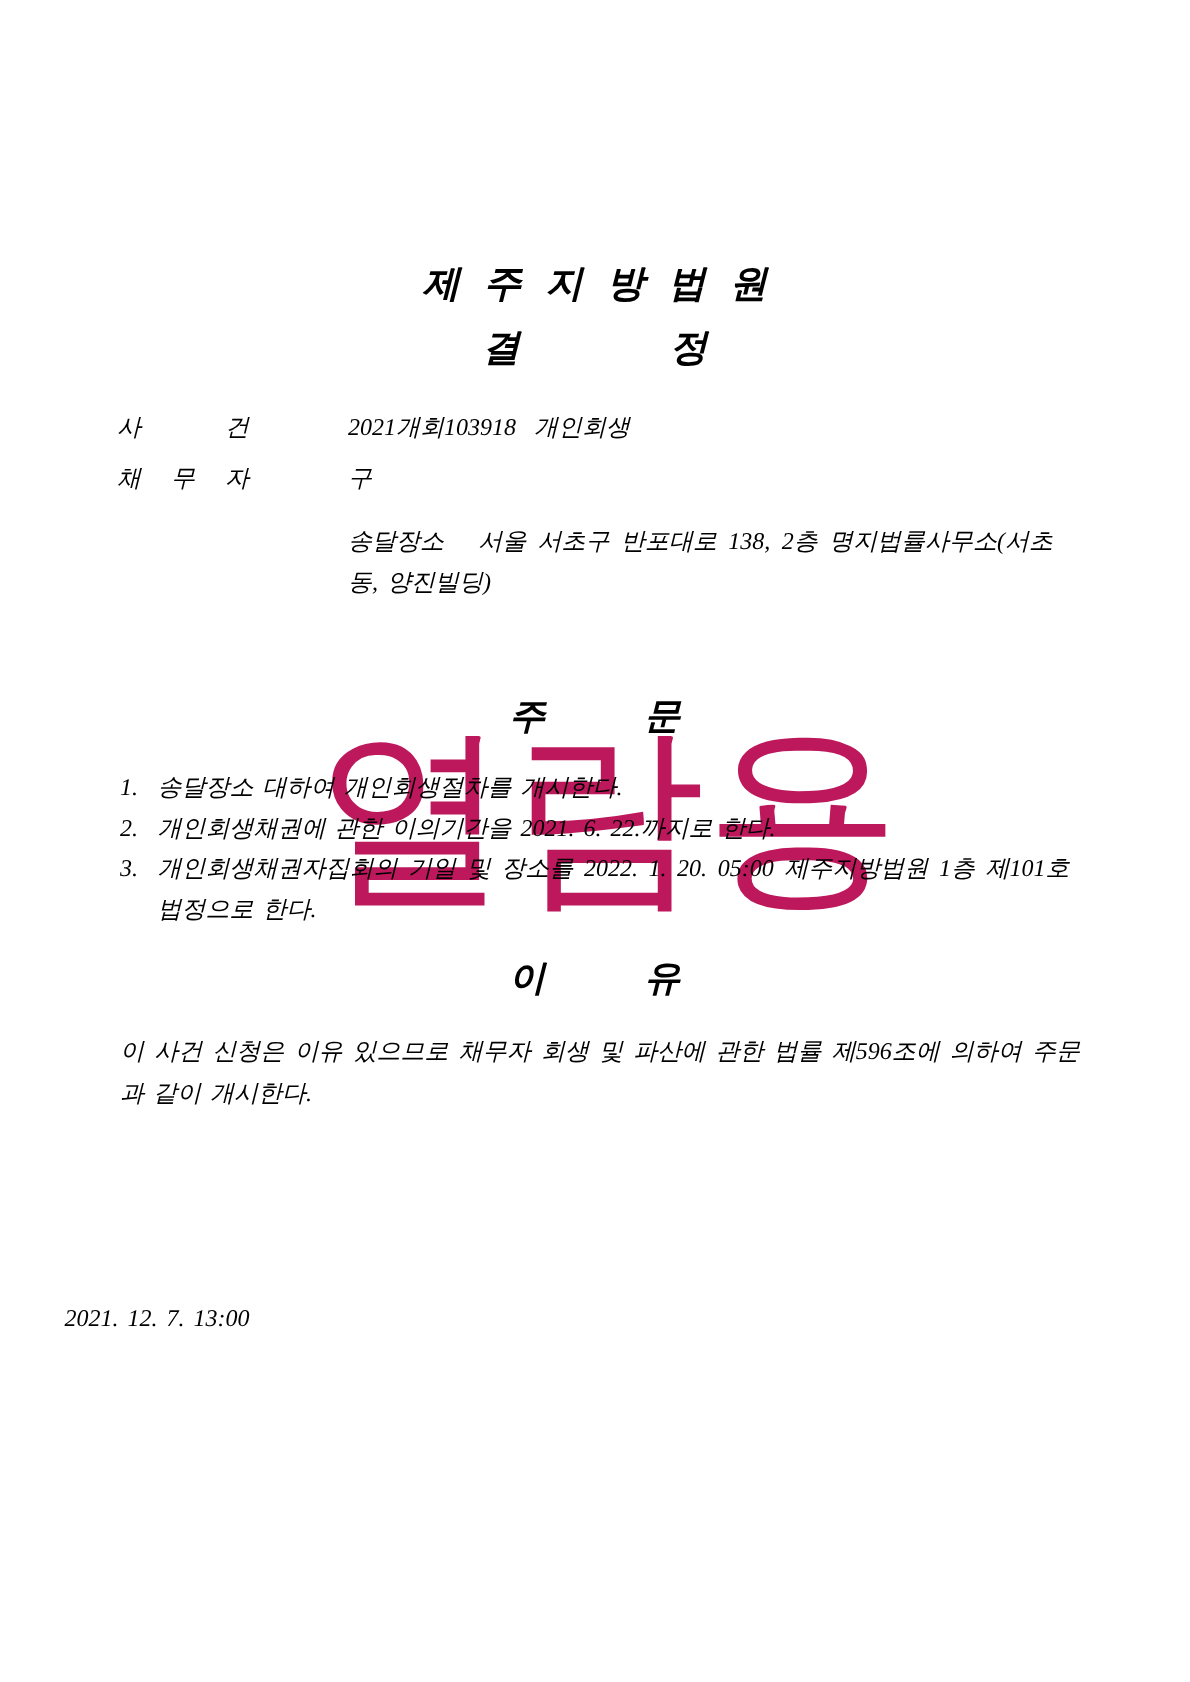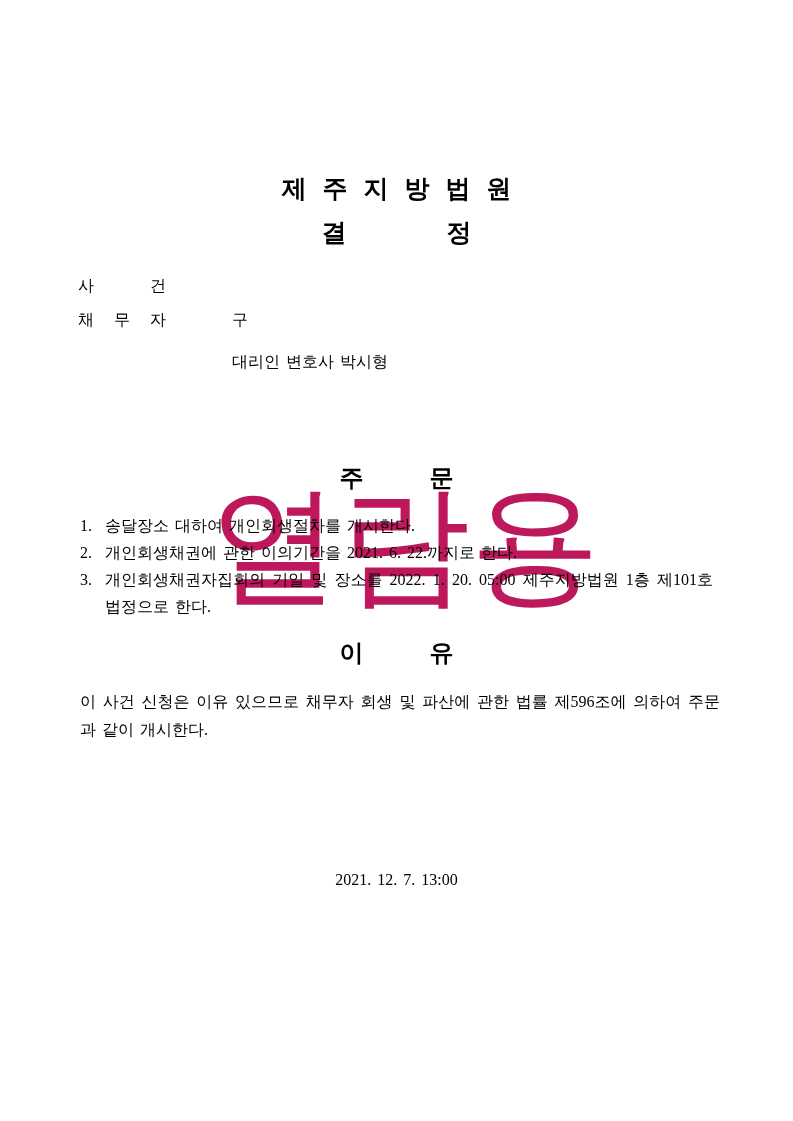--- a/index.html
+++ b/index.html
@@ -7,21 +7,21 @@
     position: relative;
     width: 793px;
     height: 1121px;
     background: #ffffff;
     overflow: hidden;
     color: #000000;
     font-family: "Liberation Serif", serif;
     font-size: 16px;
     word-spacing: 2px;
   }
-  .layer { position: absolute; z-index: 1; }
+  .layer { position: absolute; z-index: 1; font-style: italic; }
 
   .watermark {
     position: absolute;
     z-index: 0;
     left: 210px;
     top: 474px;
     font-size: 130px;
     line-height: 1.1;
     color: #be185d;
     font-family: "Liberation Serif", serif;
@@ -103,22 +103,23 @@
     left: 80px;
     width: 640px;
     line-height: 28px;
     text-align: justify;
     margin: 0;
   }
 
   .datetime {
     top: 871px;
     left: 0; right: 0;
-    text-align: center;
+    text-align: left;
     font-size: 16px;
+    padding-left: 43px;
   }
 </style>
 </head>
 <body>
 
 <div class="page">
 
   <div class="watermark">열람용</div>
 
   <h1 class="layer court-name">제 주 지 방 법 원</h1>
@@ -126,33 +127,34 @@
   <div class="layer doc-title">
     <span>결</span>
     <span>정</span>
   </div>
 
   <div class="layer field-row row-case">
     <div class="field-label">
       <span>사</span>
       <span>건</span>
     </div>
+    <div class="field-value">2021개회103918&nbsp; 개인회생</div>
   </div>
 
   <div class="layer field-row row-debtor">
     <div class="field-label">
       <span>채</span>
       <span>무</span>
       <span>자</span>
     </div>
     <div class="field-value">구</div>
   </div>
 
   <div class="layer address">
-    <p>대리인 변호사 박시형</p>
+    <p>송달장소&nbsp;&nbsp; 서울 서초구 반포대로 138, 2층 명지법률사무소(서초동, 양진빌딩)</p>
   </div>
 
   <div class="layer section-heading order-heading">
     <span>주</span>
     <span>문</span>
   </div>
 
   <div class="layer order-list">
     <div class="order-item">
       <span class="order-no">1.</span>

